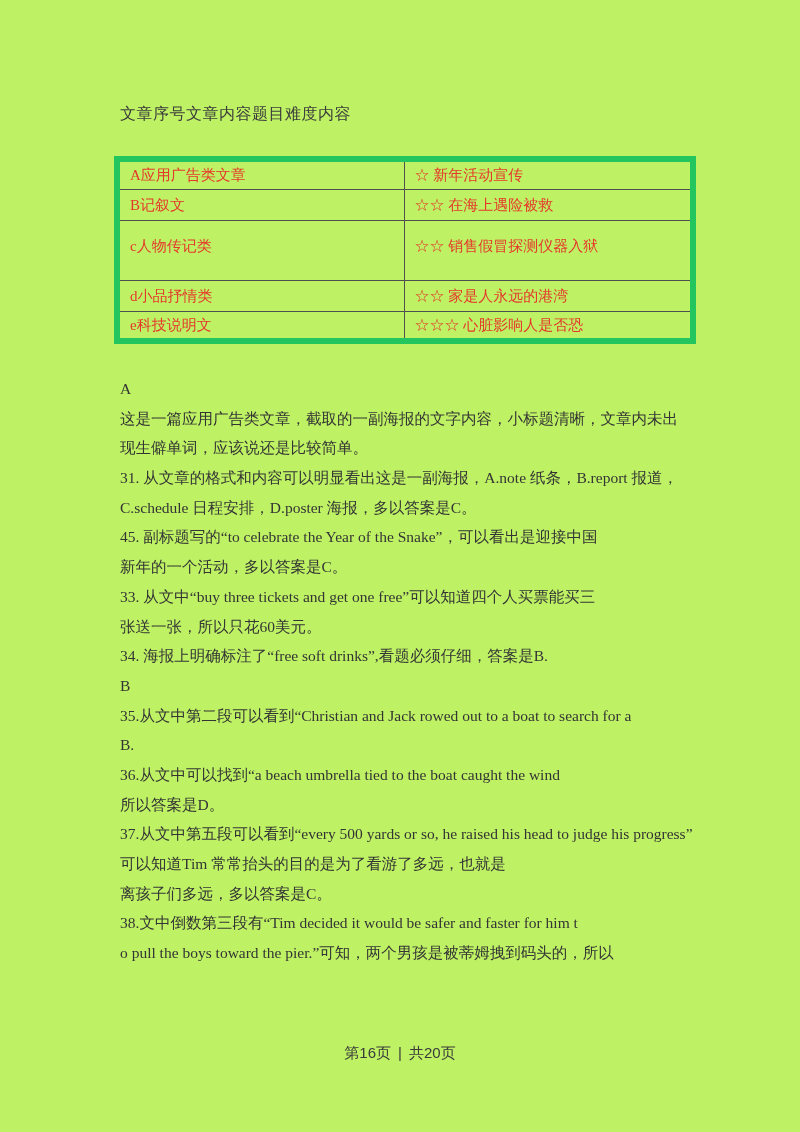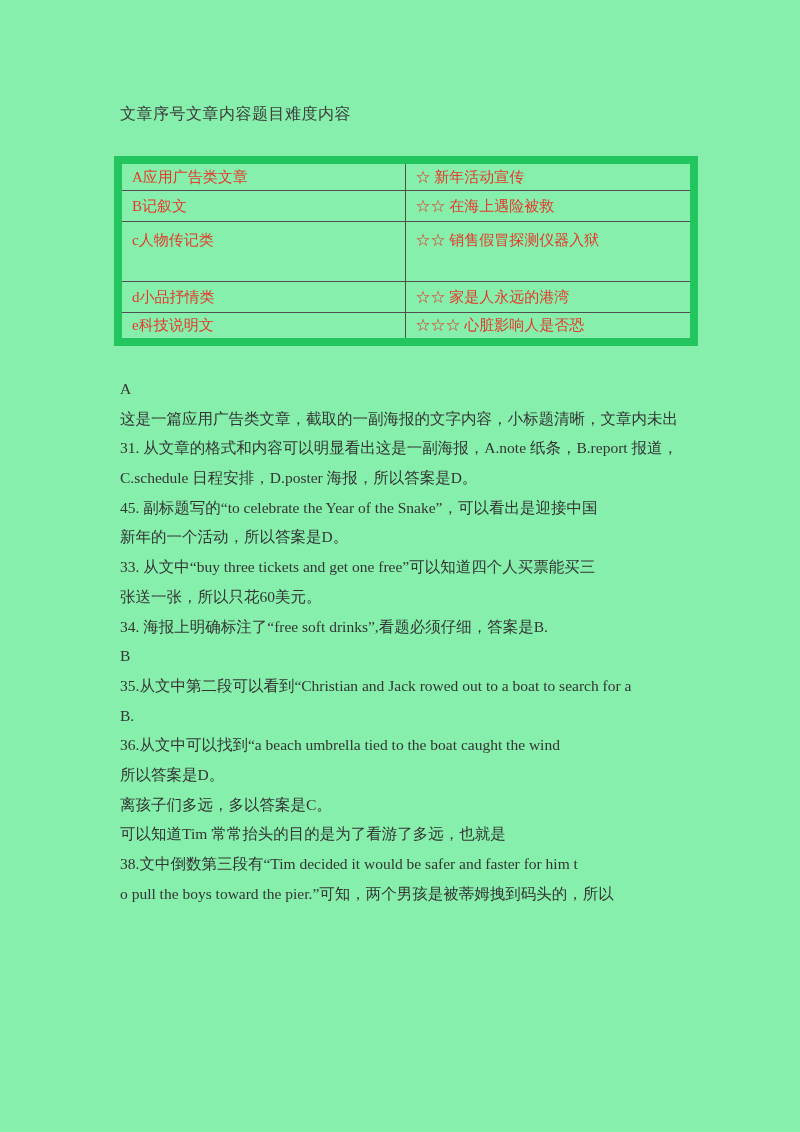--- a/index.html
+++ b/index.html
@@ -6,53 +6,53 @@
   html, body { margin: 0; padding: 0; }
   body {
     width: 800px; height: 1132px;
     background: #ffffff;
     font-family: "Liberation Serif", "DejaVu Serif", serif;
     color: #343434;
   }
   .page {
     position: relative;
     width: 800px; height: 1132px;
-    background: #86efac;
+    background: #bef264;
     overflow: hidden;
   }
   .doc-header {
     position: absolute;
     left: 120px; top: 104px;
     font-size: 16px;
     letter-spacing: 0.5px;
     color: #3b3b3b;
   }
   table.diff-table {
     position: absolute;
     left: 114px; top: 156px;
     width: 576px;
     border-collapse: collapse;
     table-layout: fixed;
-    border: 8px solid #22c55e;
+    border: 6px solid #22c55e;
   }
   table.diff-table td {
     border: 1px solid #4f4f4f;
     font-size: 15px;
     padding: 3px 10px 2px 10px;
     vertical-align: middle;
     color: var(--accent, #e5382b);
     overflow: hidden;
     white-space: nowrap;
   }
   table.diff-table col.c-left  { width: 287px; }
   table.diff-table col.c-right { width: 289px; }
   tr.row-s  { height: 30px; }
   tr.row-m  { height: 31px; margin-top: 40px; }
   tr.row-tall { height: 60px; }
-  tr.row-tall td { vertical-align: top; padding-top: 9px; }
+  tr.row-tall td { vertical-align: top; padding-top: 16px; }
   .body-text {
     position: absolute;
     left: 120px; top: 374px;
     width: 575px;
     font-size: 15.5px;
     color: #343434;
   }
   .body-text .line {
     height: 29.7px;
     line-height: 29.7px;
@@ -102,32 +102,37 @@
       <tr class="row-s">
         <td>e科技说明文</td>
         <td>☆☆☆ 心脏影响人是否恐</td>
       </tr>
     </tbody>
   </table>
 
   <div class="body-text">
     <div class="line">A</div>
     <div class="line">这是一篇应用广告类文章，截取的一副海报的文字内容，小标题清晰，文章内未出</div>
+    <div class="line">现生僻单词，应该说还是比较简单。</div>
     <div class="line">31. 从文章的格式和内容可以明显看出这是一副海报，A.note 纸条，B.report 报道，</div>
-    <div class="line">C.schedule 日程安排，D.poster 海报，所以答案是D。</div>
+    <div class="line">C.schedule 日程安排，D.poster 海报，多以答案是C。</div>
     <div class="line">45. 副标题写的“to celebrate the Year of the Snake”，可以看出是迎接中国</div>
-    <div class="line">新年的一个活动，所以答案是D。</div>
+    <div class="line">新年的一个活动，多以答案是C。</div>
     <div class="line">33. 从文中“buy three tickets and get one free”可以知道四个人买票能买三</div>
     <div class="line">张送一张，所以只花60美元。</div>
     <div class="line">34. 海报上明确标注了“free soft drinks”,看题必须仔细，答案是B.</div>
     <div class="line">B</div>
     <div class="line">35.从文中第二段可以看到“Christian and Jack rowed out to a boat to search for a</div>
     <div class="line">B.</div>
     <div class="line">36.从文中可以找到“a beach umbrella tied to the boat caught the wind</div>
     <div class="line">所以答案是D。</div>
+    <div class="line">37.从文中第五段可以看到“every 500 yards or so, he raised his head to judge his progress”</div>
+    <div class="line">可以知道Tim 常常抬头的目的是为了看游了多远，也就是</div>
     <div class="line">离孩子们多远，多以答案是C。</div>
-    <div class="line">可以知道Tim 常常抬头的目的是为了看游了多远，也就是</div>
     <div class="line">38.文中倒数第三段有“Tim decided it would be safer and faster for him t</div>
     <div class="line">o pull the boys toward the pier.”可知，两个男孩是被蒂姆拽到码头的，所以</div>
   </div>
 
+  <div class="page-footer">
+    <span>第16页</span><span class="sep">|</span><span>共20页</span>
+  </div>
 
 </div>
 
 </body></html>

